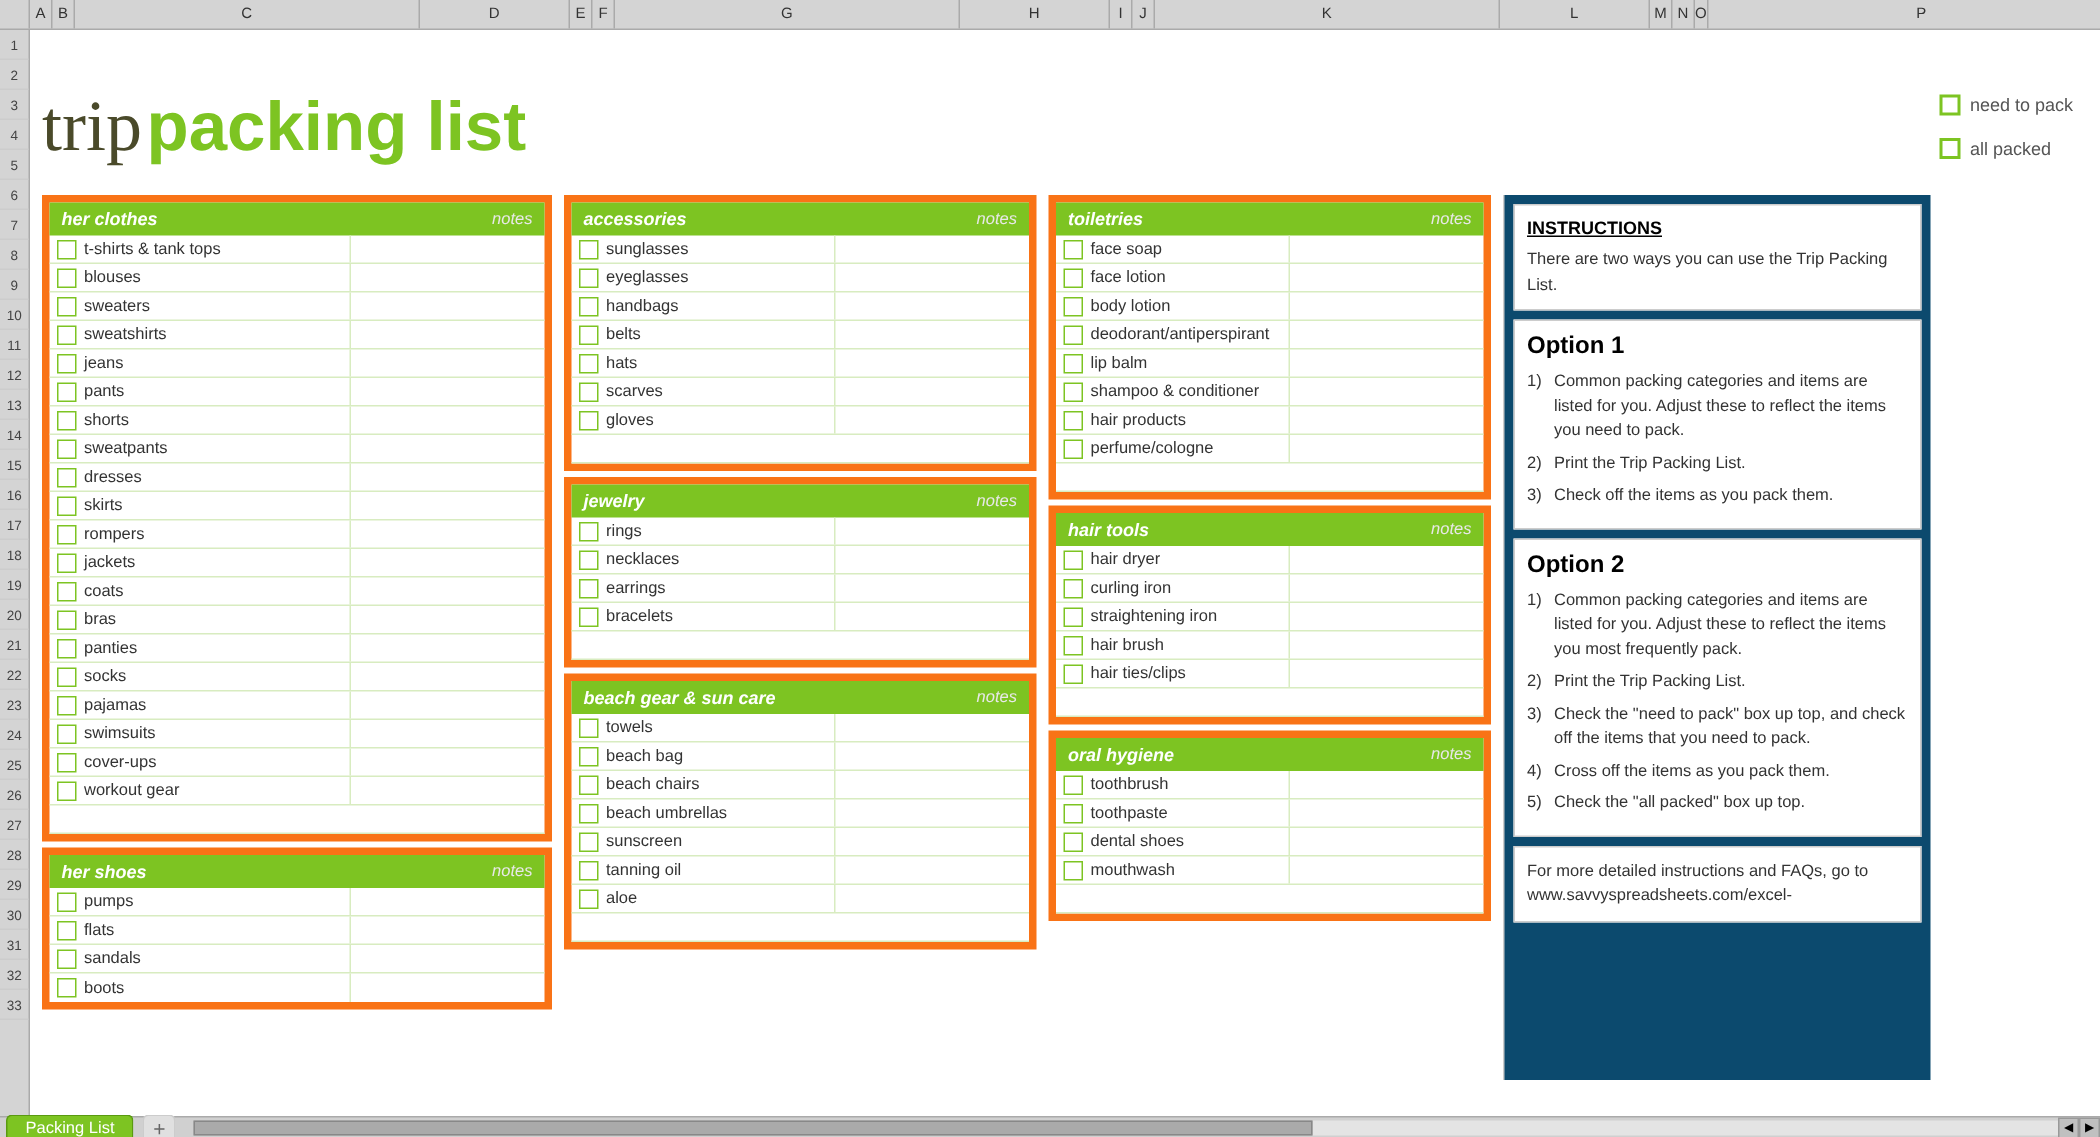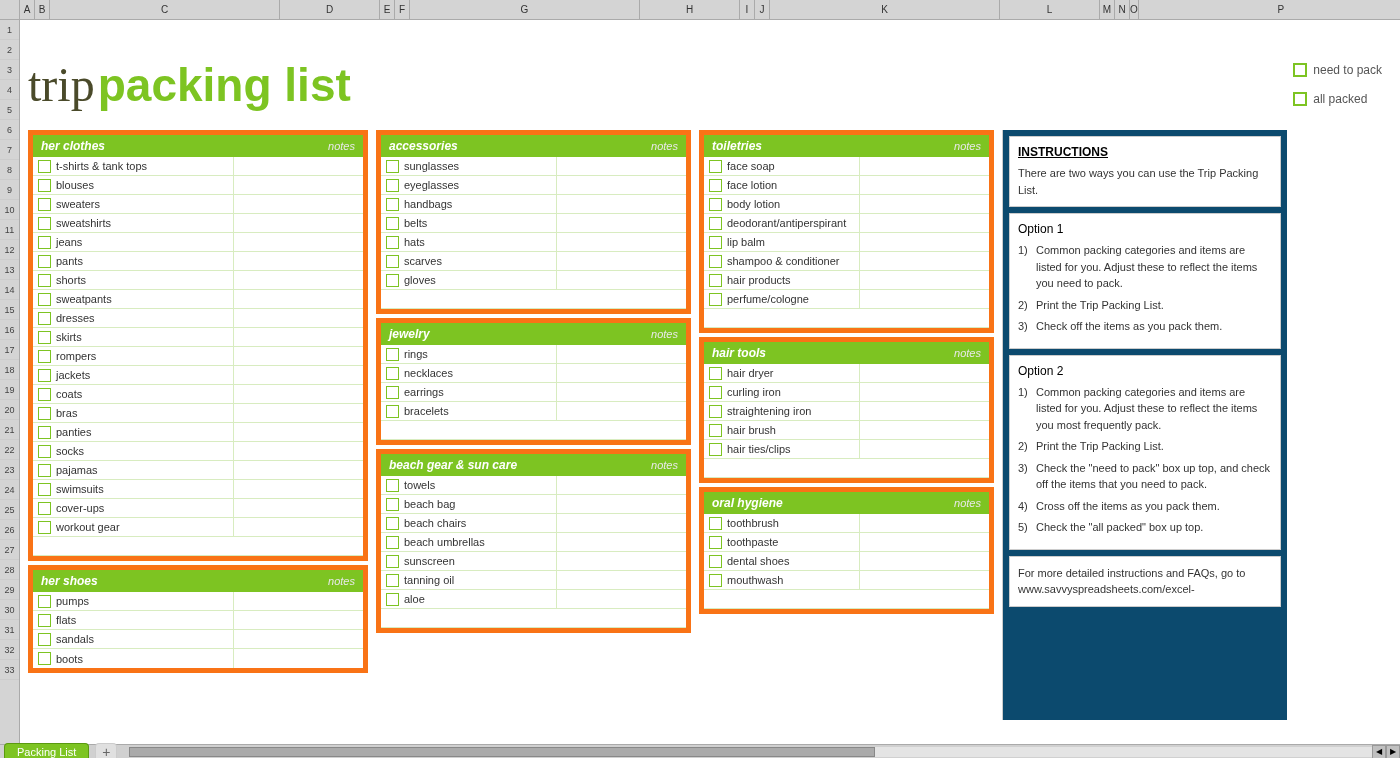--- a/index.html
+++ b/index.html
@@ -298,22 +298,22 @@
       margin-bottom: 6px;
     }
 
     .instr-p {
       font-size: 11px;
       line-height: 1.5;
       color: #333;
     }
 
     .opt-h {
-      font-weight: normal;
-      font-size: 12px;
+      font-weight: bold;
+      font-size: 16px;
       margin-bottom: 6px;
     }
 
     .opt-list {
       list-style: none;
       padding: 0;
     }
 
     .opt-list li {
       font-size: 11px;

